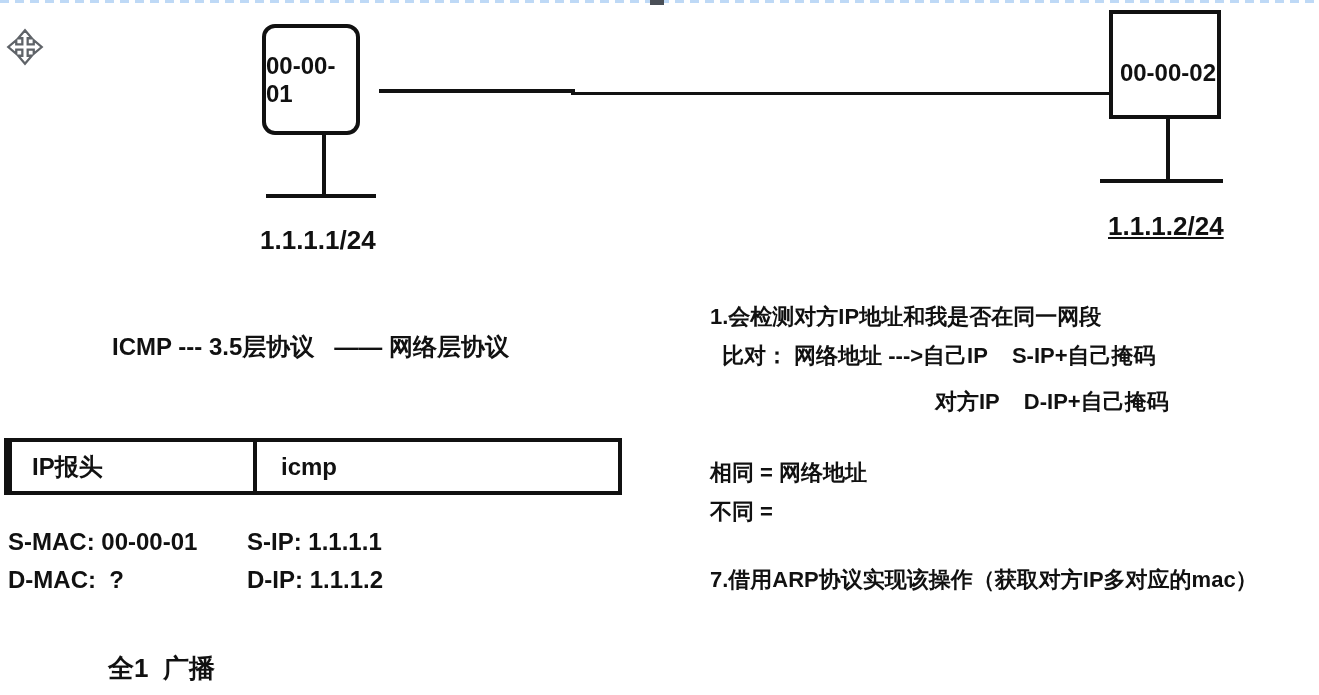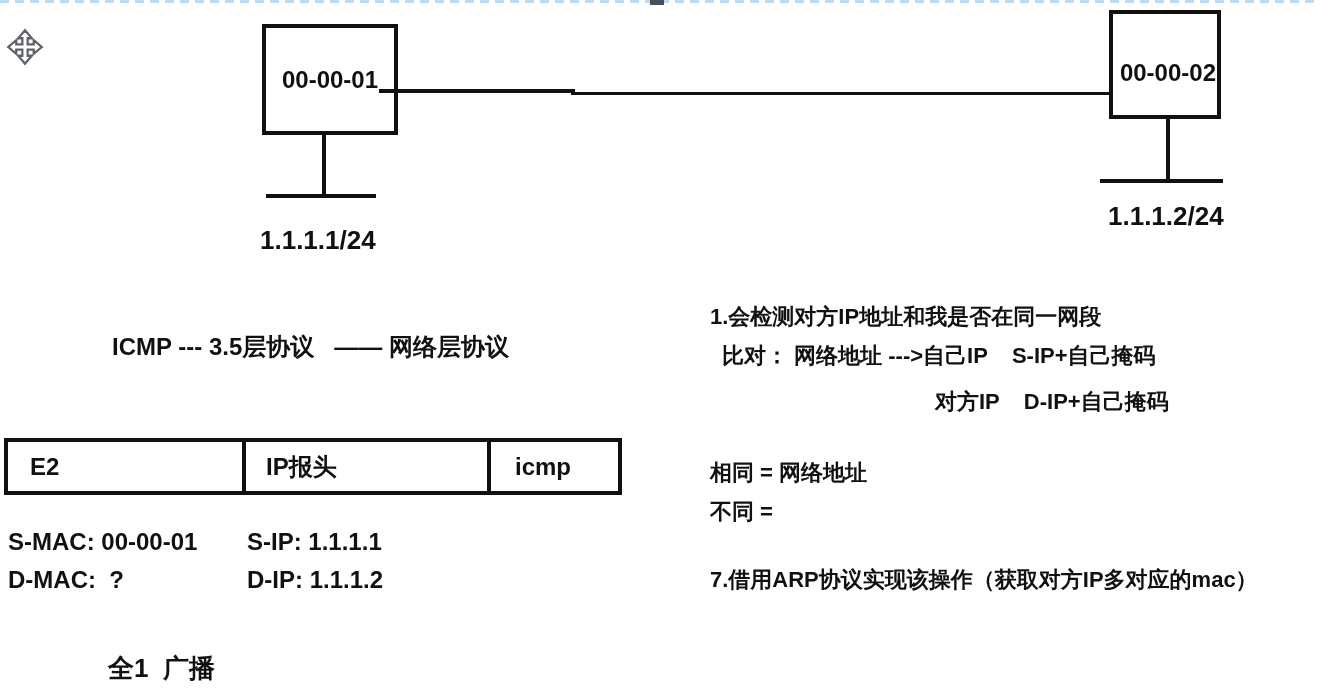--- a/index.html
+++ b/index.html
@@ -12,21 +12,21 @@
     font-family:"Liberation Sans","DejaVu Sans",sans-serif;line-height:1.15;
   }
   .t22{font-size:22px;}
   .t24{font-size:24px;}
   .t26{font-size:26px;}
   .line{position:absolute;background:#111;}
   .node{
     position:absolute;border:4px solid #111;box-sizing:border-box;background:#fff;
     display:flex;font-weight:700;color:#111;font-size:24px;
   }
-  .node.n1{left:262px;top:24px;width:136px;height:111px;align-items:center;justify-content:center;}
+  .node.n1{left:262px;top:24px;width:98px;height:111px;align-items:center;justify-content:center;border-radius:13px;}
   .node.n2{left:1109px;top:10px;width:112px;height:109px;align-items:center;justify-content:flex-end;padding-top:16px;padding-right:1px;}
   .page-top-border{
     position:absolute;left:0;top:0;width:1319px;height:3px;
     background:repeating-linear-gradient(90deg,#bed9f6 0 9px,rgba(0,0,0,0) 9px 15px);
   }
   .top-mark{position:absolute;left:650px;top:0;width:14px;height:5px;background:#4a4f57;}
   .move-handle{position:absolute;left:6px;top:28px;width:38px;height:38px;cursor:move;}
   .frame{
     position:absolute;left:4px;top:438px;width:618px;height:57px;
     border:4px solid #111;box-sizing:border-box;display:flex;background:#fff;
@@ -61,26 +61,25 @@
 <div class="line" style="left:379px;top:89px;width:196px;height:4px;"></div>
 <div class="line" style="left:571px;top:92px;width:540px;height:3px;"></div>
 
 <div class="line" style="left:322px;top:135px;width:4px;height:63px;"></div>
 <div class="line" style="left:266px;top:194px;width:110px;height:4px;"></div>
 
 <div class="line" style="left:1166px;top:119px;width:4px;height:64px;"></div>
 <div class="line" style="left:1100px;top:179px;width:123px;height:4px;"></div>
 
 <div class="t t26" style="left:260px;top:226px;">1.1.1.1/24</div>
-<div class="t t26" style="left:1108px;top:202px;">1.1.1.2/24</div>
+<div class="t t26" style="left:1108px;top:212px;text-decoration:underline;">1.1.1.2/24</div>
 
 <div class="t t24" style="left:112px;top:333px;">ICMP --- 3.5层协议   —— 网络层协议</div>
 
 <div class="frame">
-  <div class="cell c1">E2</div>
   <div class="cell c2">IP报头</div>
   <div class="cell c3">icmp</div>
 </div>
 
 <div class="t t24" style="left:8px;top:528px;">S-MAC: 00-00-01</div>
 <div class="t t24" style="left:247px;top:528px;">S-IP: 1.1.1.1</div>
 <div class="t t24" style="left:8px;top:566px;">D-MAC:  ?</div>
 <div class="t t24" style="left:247px;top:566px;">D-IP: 1.1.1.2</div>
 
 <div class="t t26" style="left:108px;top:654px;">全1  广播</div>

